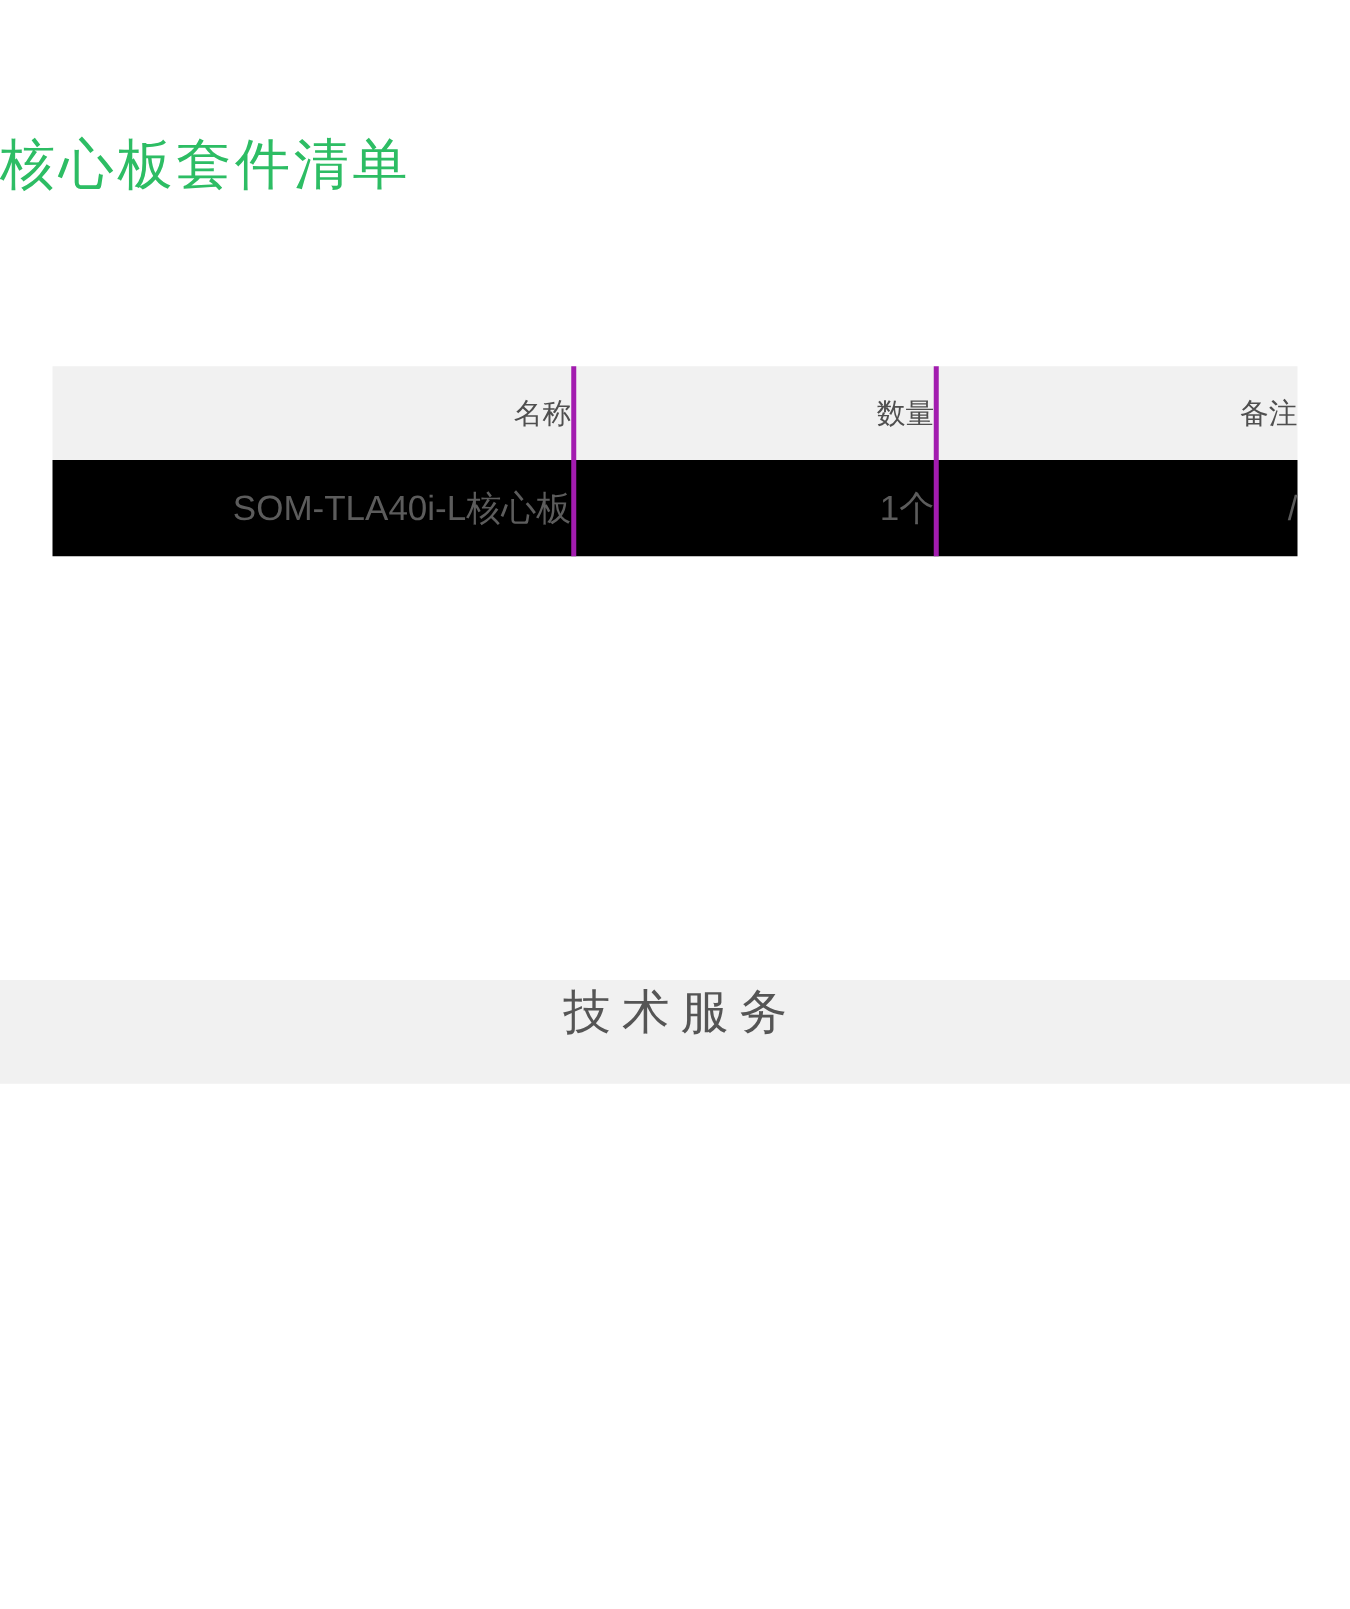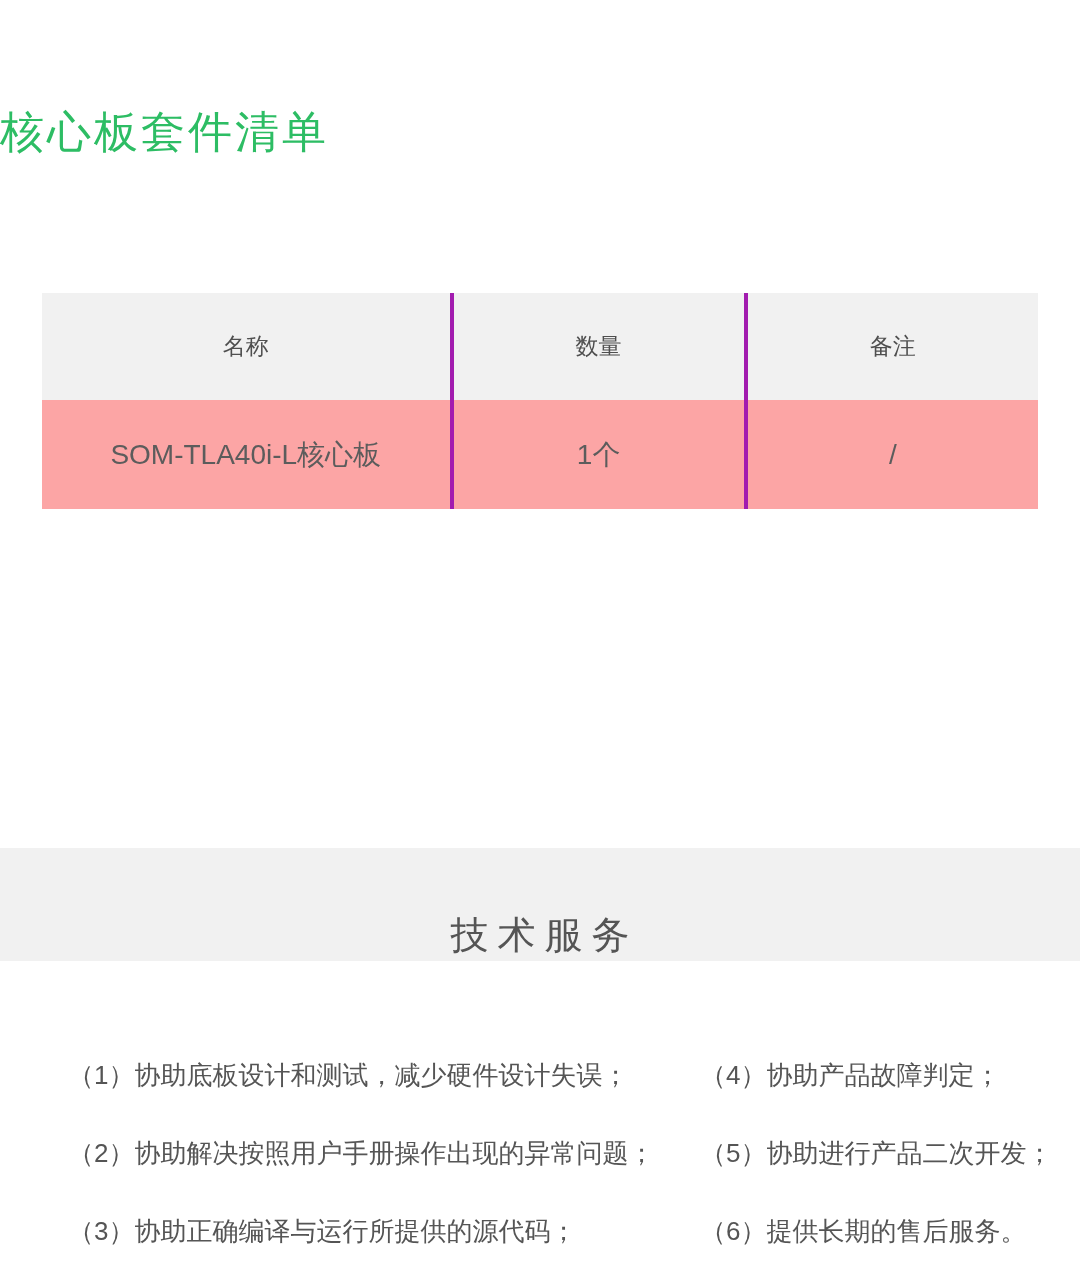--- a/index.html
+++ b/index.html
@@ -33,52 +33,52 @@
 
   
   .kit-table {
     width: 996px;
     margin: 135px 42px 0 42px;
     border-collapse: collapse;
     table-layout: fixed;
   }
   .kit-table th,
   .kit-table td {
-    text-align: center;
+    text-align: right;
     vertical-align: middle;
     font-weight: 400;
-    padding: 16px;
+    padding: 0;
   }
   .kit-table th {
     height: 75px;
     background: #f1f1f1;
     font-size: 23px;
     color: #4f4f4f;
   }
   .kit-table td {
     height: 77px;
-    background: #fca5a5;
+    background: #000000;
     font-size: 28px;
     color: #5c5c5c;
   }
   .kit-table .sep {
     border-left: 4px solid #a21caf;
   }
   .kit-table .col-name   { width: 42%; }
   .kit-table .col-qty    { width: 29%; }
   .kit-table .col-remark { width: 29%; }
 
   
   .services-banner {
     margin-top: 339px;
     width: 100%;
-    height: 113px;
+    height: 83px;
     background: #f1f1f1;
     display: flex;
-    align-items: flex-end;
+    align-items: flex-start;
     justify-content: center;
   }
   .services-title {
     margin: 0;
     font-size: 38px;
     font-weight: 400;
     letter-spacing: 9px;
     text-indent: 9px;
     color: #555555;
   }
@@ -122,22 +122,14 @@
         <td class="col-qty sep">1个</td>
         <td class="col-remark sep">/</td>
       </tr>
     </tbody>
   </table>
 
   <div class="services-banner">
     <h2 class="services-title">技术服务</h2>
   </div>
 
-  <div class="services-grid">
-    <div class="service-item">（1）协助底板设计和测试，减少硬件设计失误；</div>
-    <div class="service-item">（4）协助产品故障判定；</div>
-    <div class="service-item">（2）协助解决按照用户手册操作出现的异常问题；</div>
-    <div class="service-item">（5）协助进行产品二次开发；</div>
-    <div class="service-item">（3）协助正确编译与运行所提供的源代码；</div>
-    <div class="service-item">（6）提供长期的售后服务。</div>
-  </div>
 
 </div>
 
 </body></html>

